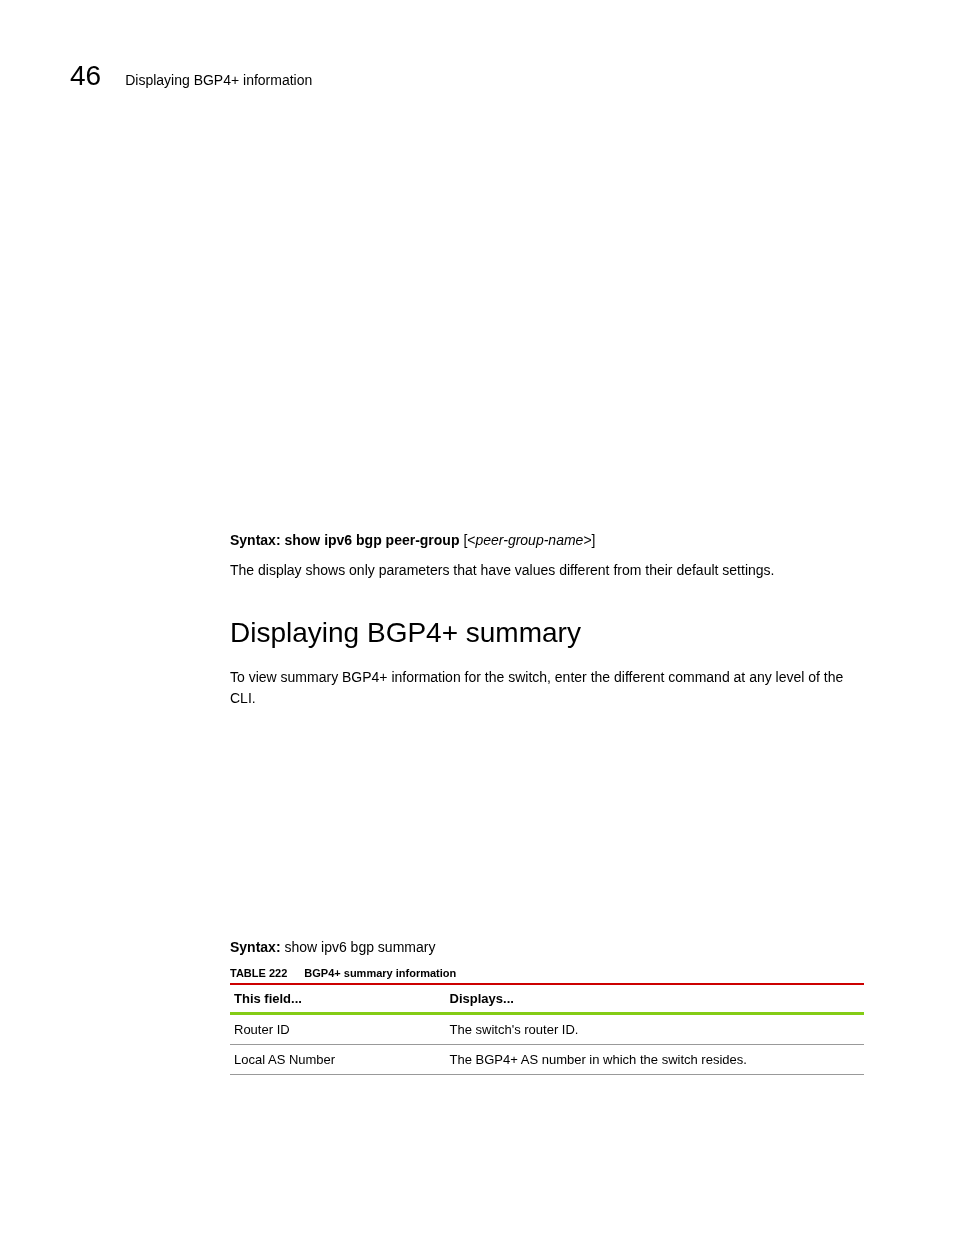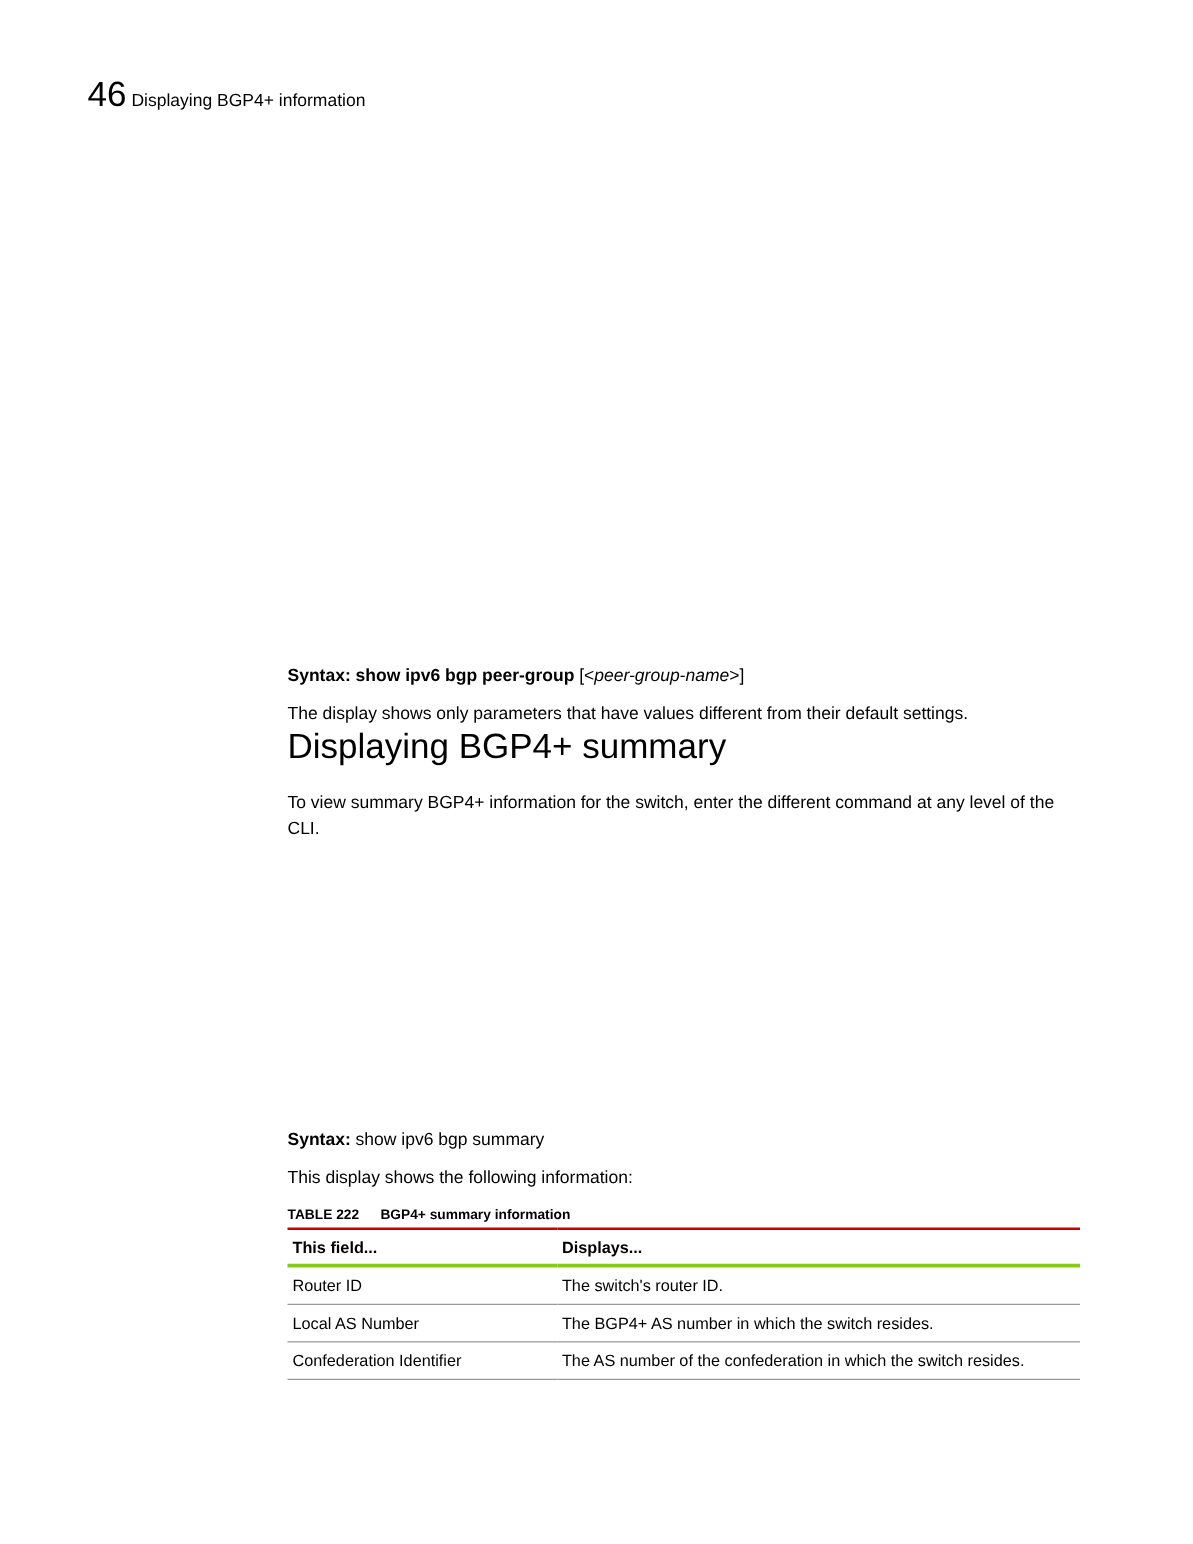--- a/index.html
+++ b/index.html
@@ -12,21 +12,21 @@
     height: 1235px;
     position: relative;
   }
   .page {
     padding: 60px 70px 60px 70px;
     box-sizing: border-box;
   }
   .header {
     display: flex;
     align-items: baseline;
-    gap: 4px;
+    gap: 24px;
     margin-bottom: 440px;
   }
   .page-number {
     font-size: 28px;
     font-weight: 400;
   }
   .header-title {
     font-size: 14px;
     color: #000;
   }
@@ -44,20 +44,21 @@
   }
   .syntax-cmd {
     font-weight: bold;
   }
   .syntax-param {
     font-style: italic;
   }
   .body-text {
     font-size: 14px;
     line-height: 1.5;
+    margin-bottom: 36px;
   }
   .section-heading {
     font-size: 28px;
     font-weight: 400;
     margin-bottom: 18px;
   }
   .para {
     font-size: 14px;
     line-height: 1.5;
     margin-bottom: 230px;
@@ -128,21 +129,20 @@
     <div class="section-heading">Displaying BGP4+ summary</div>
 
     <div class="para">To view summary BGP4+ information for the switch, enter the different command at any level of the CLI.</div>
 
     <div class="syntax-line2">
       <span class="syntax-label">Syntax:</span>
       <span> </span>
       <span>show ipv6 bgp summary</span>
     </div>
 
-    <div class="body-text" style="margin-bottom:14px">This display shows the following information:</div>
 
     <div class="table-caption">
       <span class="table-label">TABLE 222</span>
       <span class="table-title">BGP4+ summary information</span>
     </div>
 
     <table>
       <thead>
         <tr>
           <th class="col1">This field...</th>
@@ -151,21 +151,17 @@
       </thead>
       <tbody>
         <tr>
           <td>Router ID</td>
           <td>The switch's router ID.</td>
         </tr>
         <tr>
           <td>Local AS Number</td>
           <td>The BGP4+ AS number in which the switch resides.</td>
         </tr>
-        <tr>
-          <td>Confederation Identifier</td>
-          <td>The AS number of the confederation in which the switch resides.</td>
-        </tr>
       </tbody>
     </table>
 
   </div>
 </div>
 
 </body></html>

